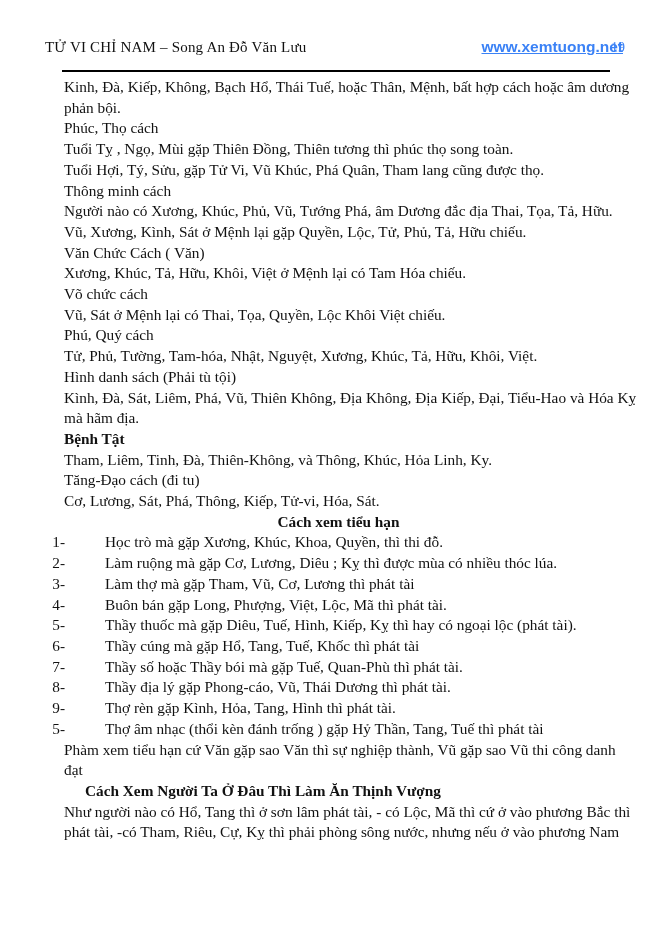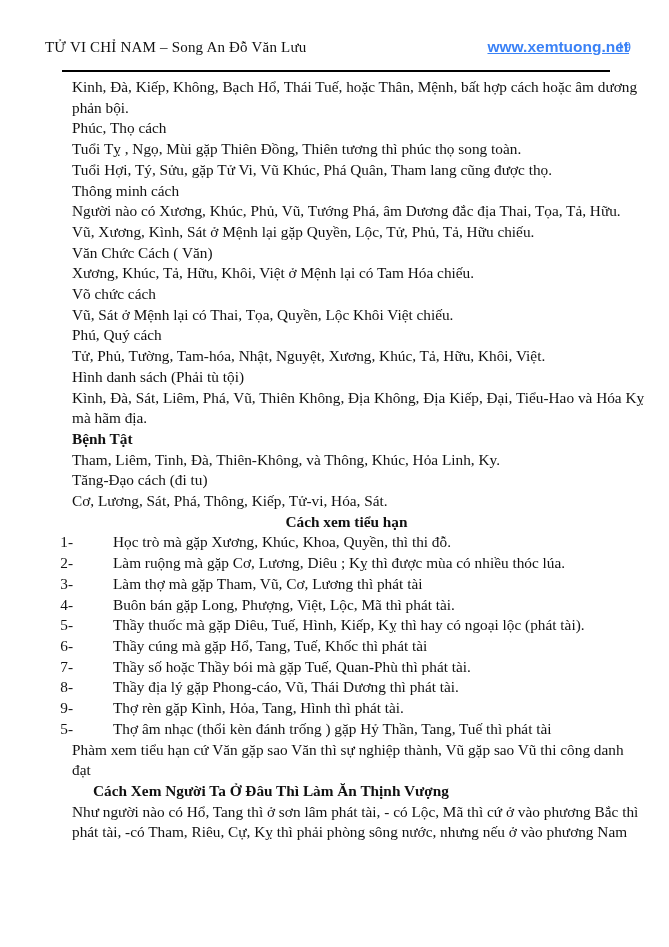--- a/index.html
+++ b/index.html
@@ -6,21 +6,21 @@
   body {
     width: 669px; height: 947px;
     background: #ffffff;
     color: #111111;
     font-family: "Liberation Serif", "DejaVu Serif", serif;
     position: relative;
     overflow: hidden;
   }
   .page-header {
     position: absolute;
-    left: 45px; right: 38px; top: 38px;
+    left: 45px; right: 44px; top: 38px;
     display: flex;
     justify-content: space-between;
     align-items: center;
   }
   .doc-title {
     font-size: 15px;
     letter-spacing: 0.2px;
     white-space: nowrap;
   }
   .header-right { white-space: nowrap; }
@@ -40,21 +40,21 @@
   }
   .header-rule {
     position: absolute;
     left: 62px; width: 548px; top: 70px;
     border: 0;
     border-top: 2px solid #000000;
     margin: 0;
   }
   .content {
     position: absolute;
-    left: 72px; width: 549px; top: 77px;
+    left: 64px; width: 549px; top: 77px;
     font-size: 15.3px;
     line-height: 20.7px;
   }
   .line { white-space: nowrap; }
   .b-bold { font-weight: bold; }
   .b-center { text-align: center; font-weight: bold; white-space: nowrap; }
   .b-indent-bold { font-weight: bold; padding-left: 21px; }
   .b-item { display: flex; }
   .b-item .num {
     flex: none;

